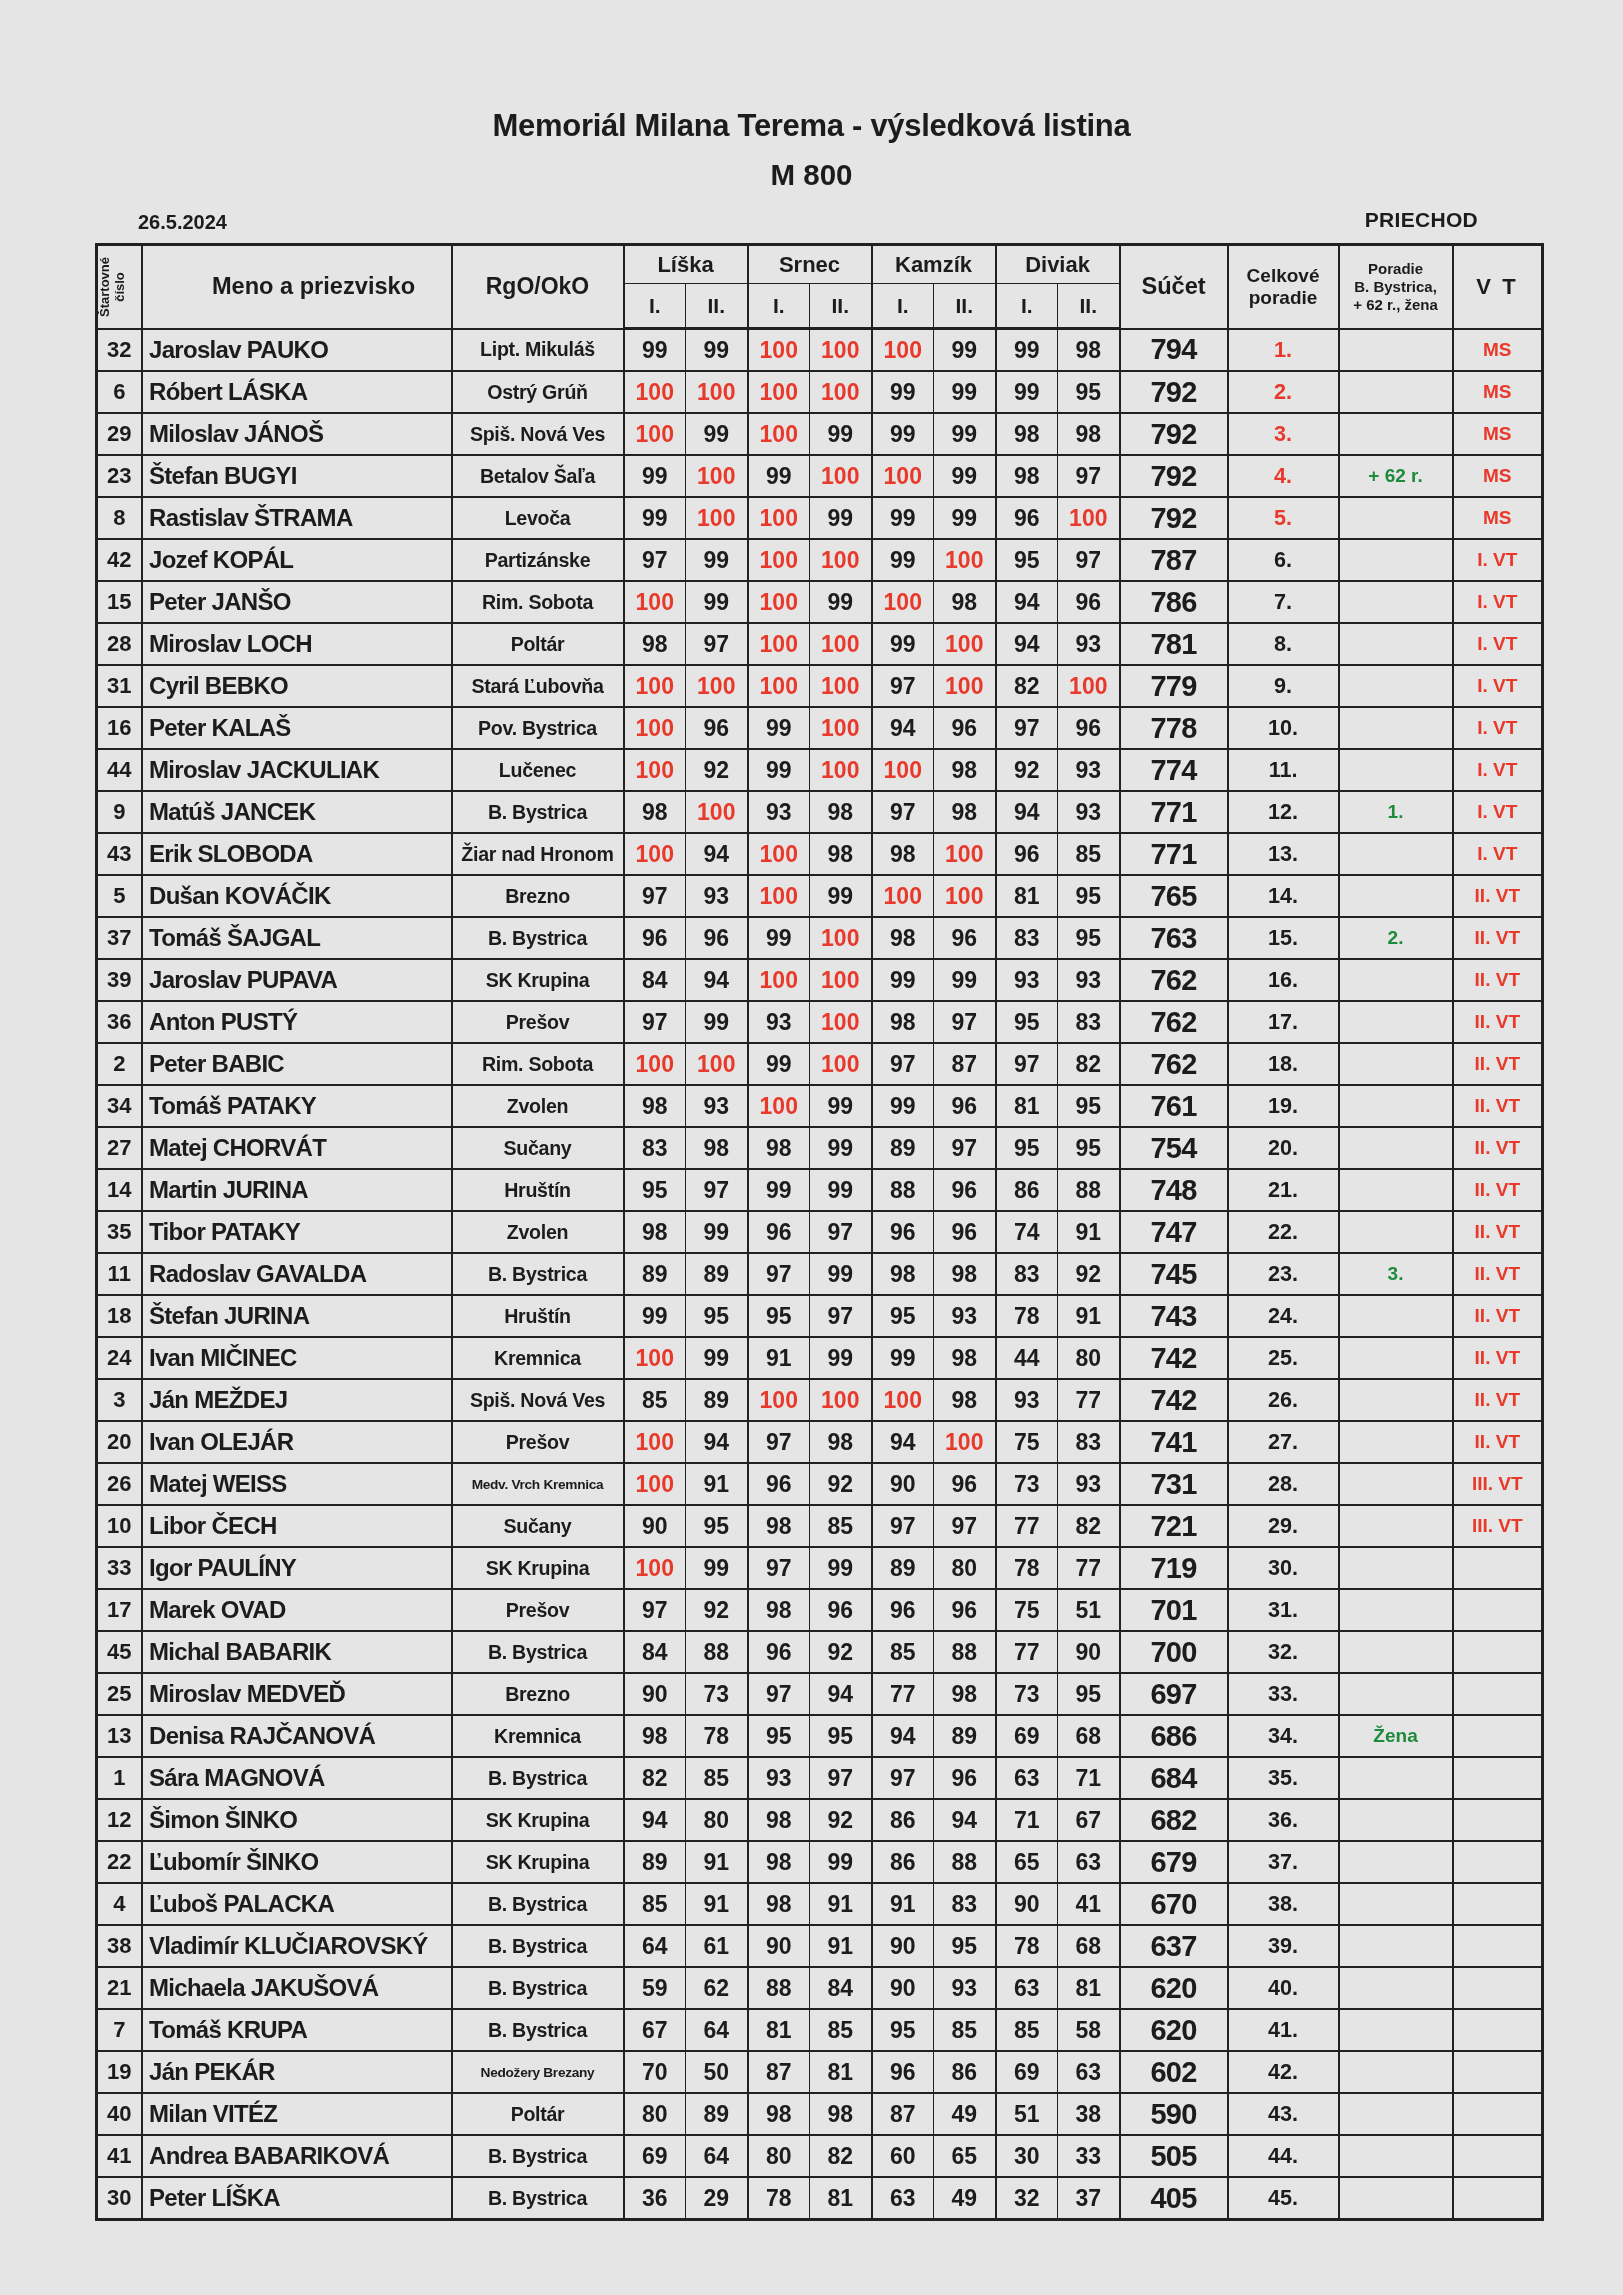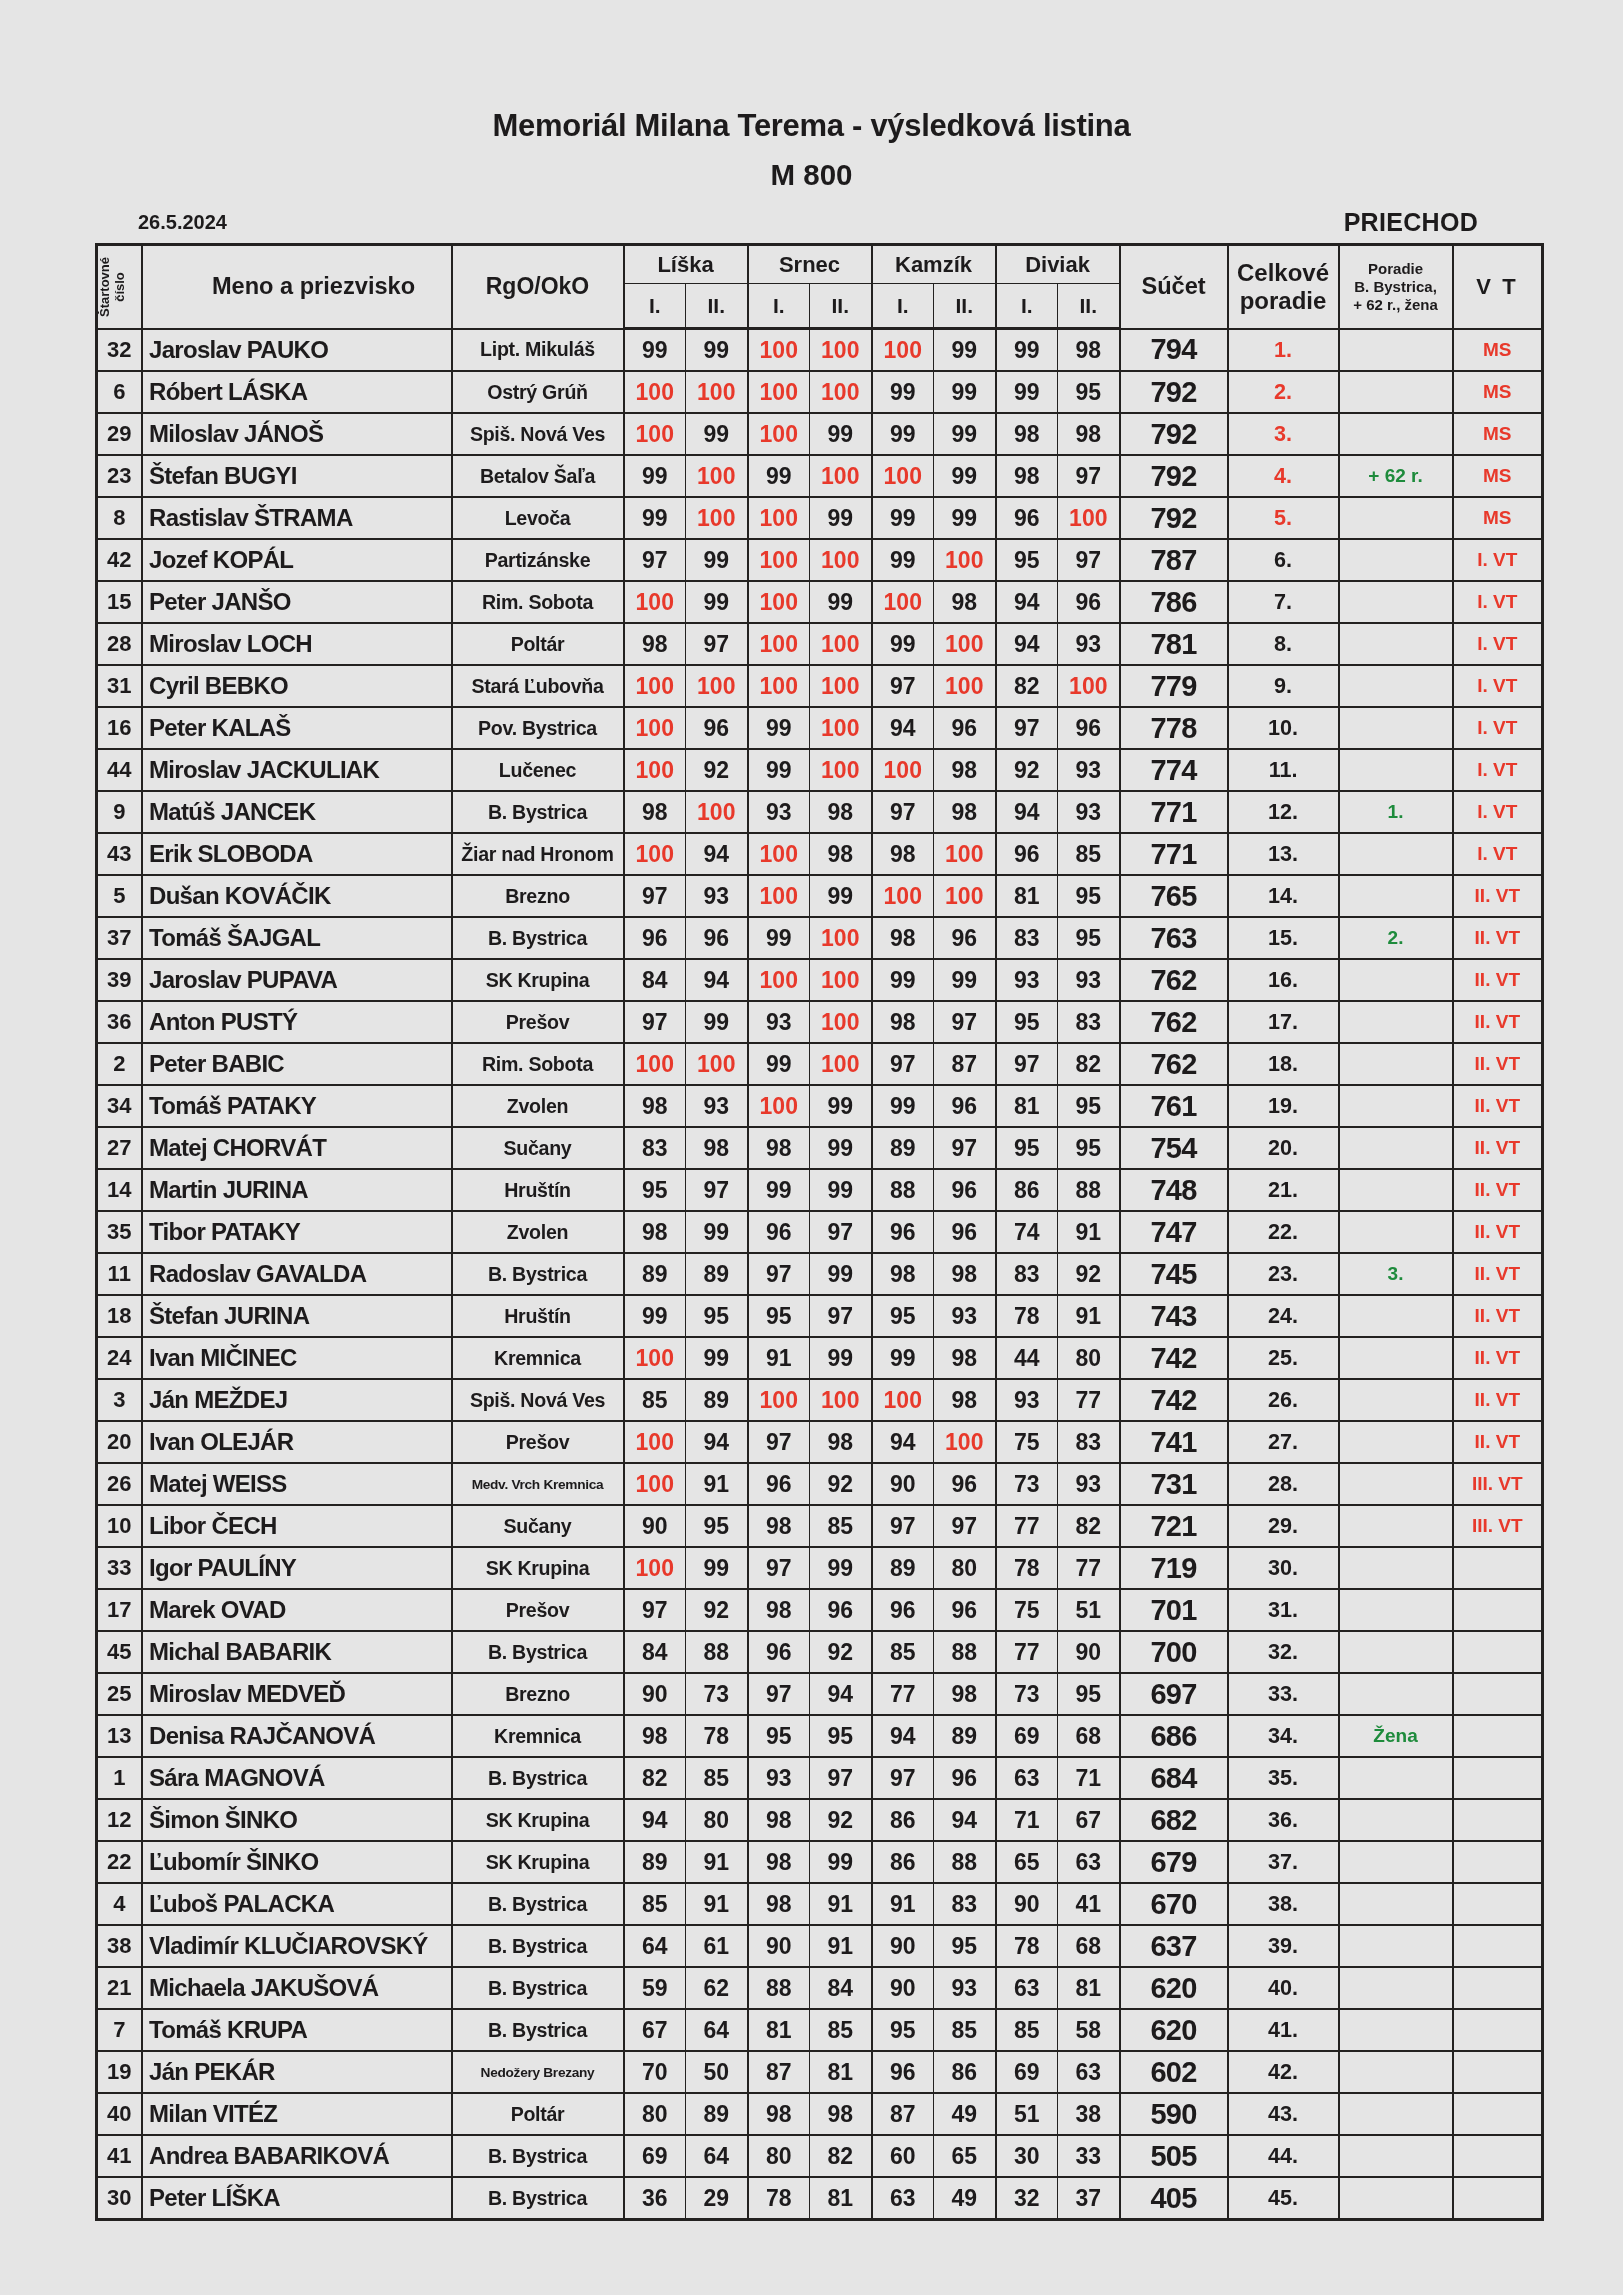--- a/index.html
+++ b/index.html
@@ -10,21 +10,21 @@
     font-family:"Liberation Sans", sans-serif;
     color:#1d1b1c;
     overflow:hidden;
   }
   
   #title-block{position:absolute;top:108px;left:0;width:1623px;text-align:center;}
   #doc-title{font-size:31px;font-weight:700;letter-spacing:-0.3px;}
   #doc-subtitle{font-size:29.5px;font-weight:700;margin-top:14.4px;}
   #meta-row{position:absolute;top:211px;left:95px;width:1443px;height:26px;}
   #doc-date{position:absolute;left:43px;top:0;font-size:20px;font-weight:700;}
-  #doc-location{position:absolute;right:60px;top:-2.6px;font-size:25px;font-weight:700;letter-spacing:0.3px;}
+  #doc-location{position:absolute;right:60px;top:-2.6px;font-size:21px;font-weight:700;letter-spacing:0.3px;}
 
   
   table#results{
     position:absolute;left:95px;top:243px;
     width:1443px;
     border-collapse:collapse;table-layout:fixed;
     border:3.3px solid #232120;
   }
   th,td{
     border:1.3px solid #232120;
@@ -33,21 +33,21 @@
     overflow:hidden;white-space:nowrap;
   }
   thead .grouprow th{height:37px;}
   thead .subrow th{height:43px;border-bottom:3.3px solid #232120;}
   th{font-weight:700;}
   .h-name{font-size:23.6px;}
   .h-club{font-size:23px;}
   .h-group{font-size:22px;}
   .h-sub{font-size:21px;}
   .h-sum{font-size:23.6px;}
-  .h-overall{font-size:24px;white-space:normal;line-height:1.15;}
+  .h-overall{font-size:19px;white-space:normal;line-height:1.15;}
   .h-special{font-size:15px;white-space:normal;line-height:1.2;}
   .h-vt{font-size:22px;letter-spacing:2.6px;}
   .h-start{position:relative;}
   .h-start .rot{
     position:absolute;width:85px;height:43px;left:50%;top:50%;
     transform:translate(-50%,-50%) rotate(-90deg);
     font-size:13px;font-weight:700;line-height:1.15;
     white-space:normal;text-align:center;
   }
 

